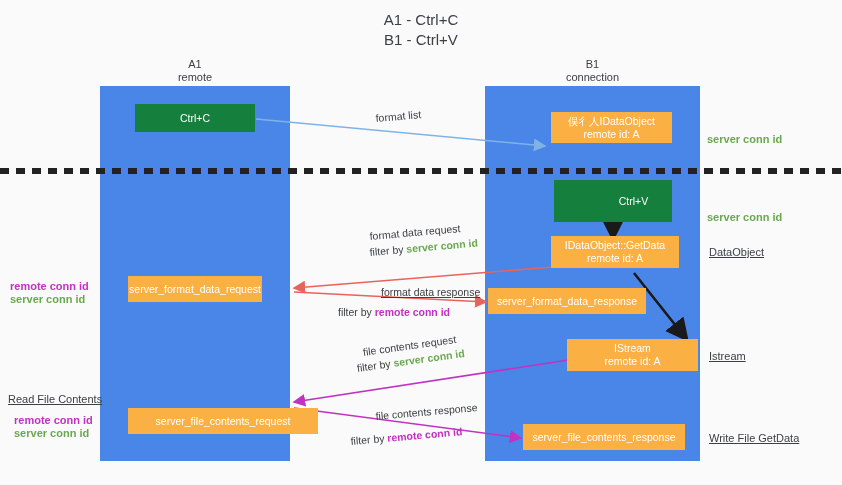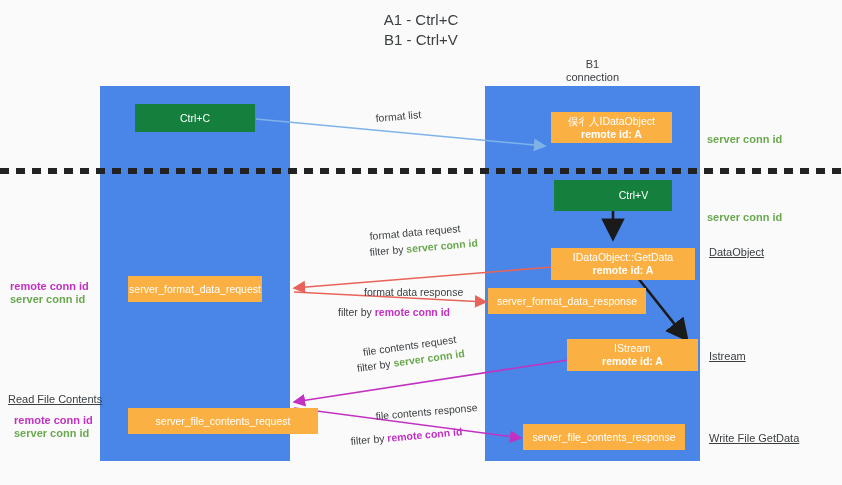--- a/index.html
+++ b/index.html
@@ -56,21 +56,21 @@
     align-items: center;
     justify-content: center;
     text-align: center;
     color: #ffffff;
     font-size: 10.5px;
     line-height: 13px;
     white-space: pre;
   }
   .node.green { background: #15803d; }
   .node.orange { background: #fbb044; }
-  .node .l2 { display: block; font-weight: bold; }
+  .node .l2 { display: block; }
 
   
   .side-label {
     font-size: 11px;
     line-height: 14px;
     white-space: pre;
   }
   .c-green { color: #6aa84f; font-weight: bold; }
   .c-magenta { color: #c232c2; font-weight: bold; }
   .c-dark { color: #3c4043; text-decoration: underline; }
@@ -104,20 +104,22 @@
   }
 </style>
 </head>
 <body>
 
 <div id="stage">
 
   <div class="abs title">A1 - Ctrl+C
 B1 - Ctrl+V</div>
 
+  <div class="abs lane-head" style="left:100px; top:58px; width:190px;">A1
+remote</div>
   <div class="abs lane-head" style="left:485px; top:58px; width:215px;">B1
 connection</div>
 
   <div class="abs lane" style="left:100px; top:86px; width:190px; height:375px;"></div>
   <div class="abs lane" style="left:485px; top:86px; width:215px; height:375px;"></div>
 
   <svg class="overlay">
     <defs>
       <marker id="ah-blue" markerWidth="9" markerHeight="9" refX="7" refY="4" orient="auto">
         <path d="M0,0 L8,4 L0,8 z" fill="#7fb3e8"></path>
@@ -150,23 +152,23 @@
 
   <div class="abs dashed"></div>
 
   <div class="abs node green" style="left:135px; top:104px; width:120px; height:28px;">Ctrl+C</div>
 
   <div class="abs node orange" style="left:551px; top:112px; width:121px; height:31px;">
     <span>俣彳人IDataObject</span>
     <span class="l2">remote id: A</span>
   </div>
 
-  <div class="abs node green" style="left:554px; top:180px; width:118px; height:31px;padding-left:41px;">Ctrl+V</div>
-
-  <div class="abs node orange" style="left:551px; top:248px; width:144px; height:32px;">
+  <div class="abs node green" style="left:554px; top:180px; width:118px; height:42px;padding-left:41px;">Ctrl+V</div>
+
+  <div class="abs node orange" style="left:551px; top:236px; width:128px; height:32px;">
     <span>IDataObject::GetData</span>
     <span class="l2">remote id: A</span>
   </div>
 
   <div class="abs node orange" style="left:567px; top:339px; width:131px; height:32px;">
     <span>IStream</span>
     <span class="l2">remote id: A</span>
   </div>
 
   <div class="abs node orange" style="left:128px; top:276px; width:134px; height:26px;">server_format_data_request</div>
@@ -188,21 +190,21 @@
 
   <div class="abs side-label c-dark" style="left:8px; top:392px;">Read File Contents</div>
   <div class="abs side-label c-magenta" style="left:14px; top:413px;">remote conn id</div>
   <div class="abs side-label c-green" style="left:14px; top:426px;">server conn id</div>
 
   <div class="abs edge-label" style="left:375px; top:111px; transform: rotate(-5deg); transform-origin: left top;">format list</div>
 
   <div class="abs edge-label" style="left:369px; top:229px; transform: rotate(-5deg); transform-origin: left top;">format data request</div>
   <div class="abs edge-label" style="left:369px; top:245px; transform: rotate(-5deg); transform-origin: left top;"><span>filter by </span><span class="hl-green">server conn id</span></div>
 
-  <div class="abs edge-label" style="left:364px; top:285px;">format data response</div>
+  <div class="abs edge-label" style="left:381px; top:285px;text-decoration:underline;">format data response</div>
   <div class="abs edge-label" style="left:338px; top:305px;"><span>filter by </span><span class="hl-magenta">remote conn id</span></div>
 
   <div class="abs edge-label" style="left:362px; top:345px; transform: rotate(-8deg); transform-origin: left top;">file contents request</div>
   <div class="abs edge-label" style="left:356px; top:361px; transform: rotate(-8deg); transform-origin: left top;"><span>filter by </span><span class="hl-green">server conn id</span></div>
 
   <div class="abs edge-label" style="left:375px; top:409px; transform: rotate(-5deg); transform-origin: left top;">file contents response</div>
   <div class="abs edge-label" style="left:350px; top:434px; transform: rotate(-5deg); transform-origin: left top;"><span>filter by </span><span class="hl-magenta">remote conn id</span></div>
 
 </div>
 

